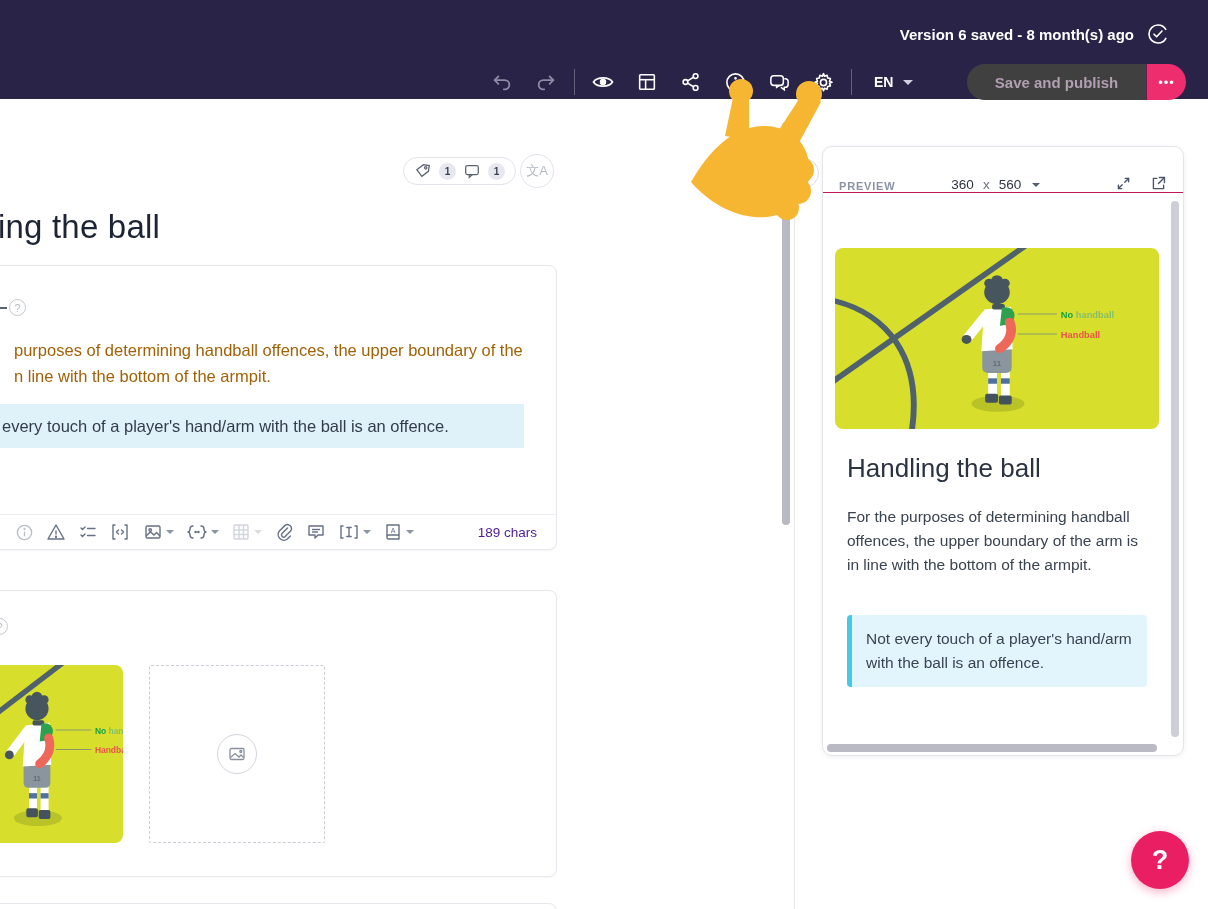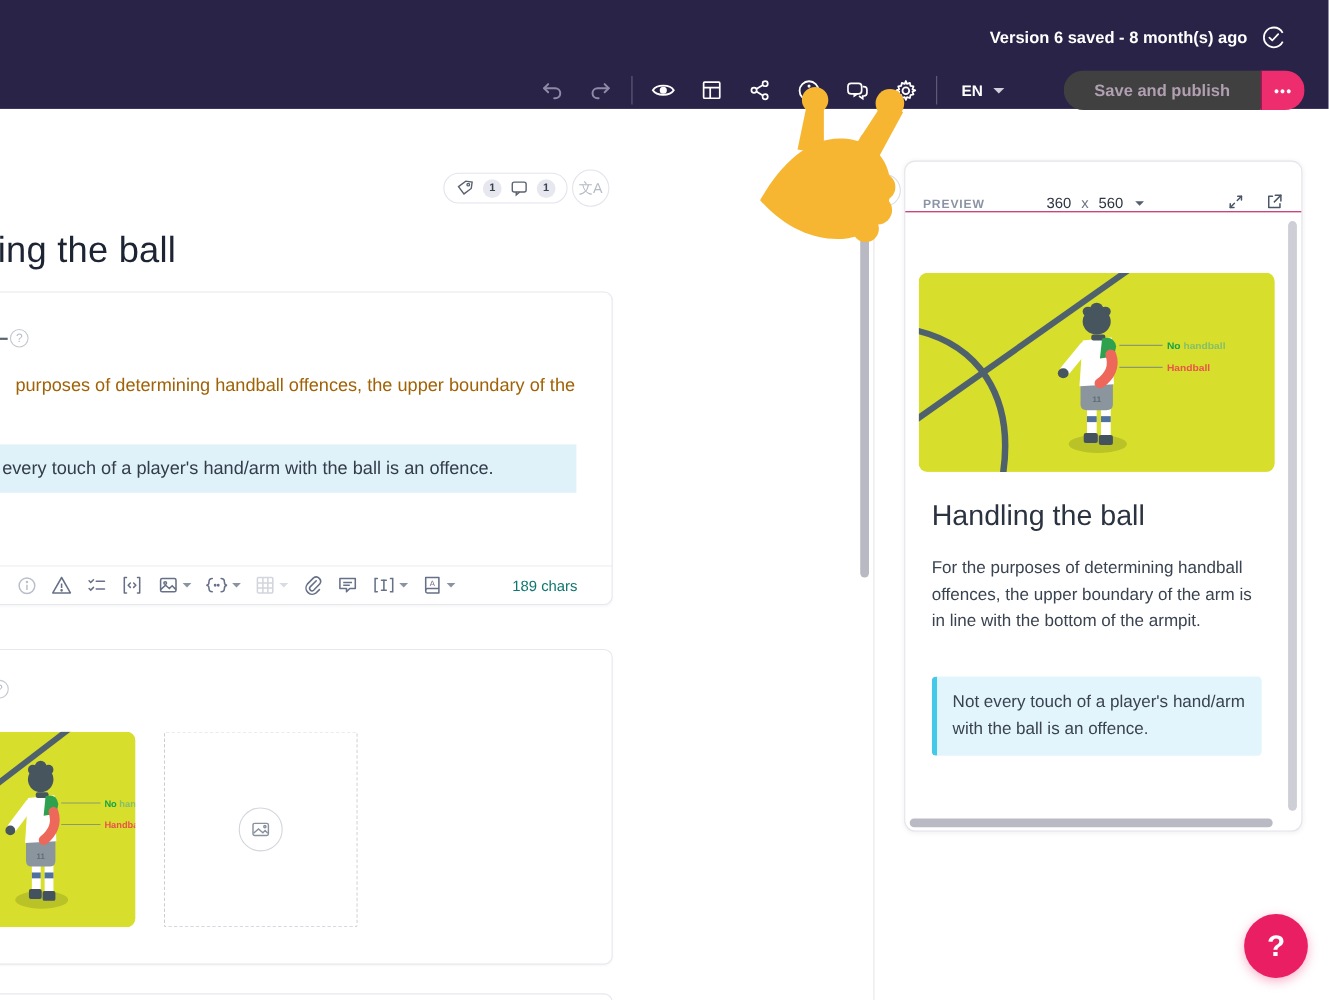--- a/index.html
+++ b/index.html
@@ -41,21 +41,21 @@
   .hl-block { position:absolute; left:0px; top:404px; width:524px; height:44px; background:#dff2fa; display:flex; align-items:center; }
   .hl-text { font-size:16.5px; color:#333c49; padding-left:2px; }
   .ed-toolbar { position:absolute; left:-40px; top:514px; width:597px; height:35px; border-top:1px solid #ededf2; display:flex; align-items:center; }
   .tic { display:flex; align-items:center; justify-content:center; width:32px; height:28px; cursor:pointer; color:#667086; }
   .tic svg { display:block; }
   .tic.with-caret { width:44px; gap:3px; }
   .tic.disabled { color:#d2d5dc; cursor:default; }
   .tcaret { width:0; height:0; border-left:4px solid transparent; border-right:4px solid transparent; border-top:4px solid #8a93a1; }
   .tic.disabled .tcaret { border-top-color:#d8dbe1; }
   .tb-spacer { margin-left:48px; }
-  .char-count { margin-left:auto; margin-right:32px; color:#0f766e; font-size:13.5px; }
+  .char-count { margin-left:auto; margin-right:20px; color:#4c1d95; font-size:13.5px; }
 
   .thumb-clip { position:absolute; left:-110px; top:665px; width:233px; height:178px; border-radius:8px; overflow:hidden; cursor:pointer; }
   .img-placeholder { position:absolute; left:149px; top:665px; width:176px; height:178px; border:1px dashed #c9cdd5; border-radius:2px; display:flex; align-items:center; justify-content:center; cursor:pointer; }
   .ph-circle { width:40px; height:40px; border-radius:50%; border:1px solid #d3d6dd; display:flex; align-items:center; justify-content:center; color:#8a919e; }
 
   
   .main-vscroll { position:absolute; left:782px; top:122px; width:8px; height:403px; background:#b9b9c3; border-radius:4px; cursor:pointer; }
   .split-line { position:absolute; left:794px; top:118px; width:1px; height:791px; background:#e7e7ec; }
   .collapse-btn { position:absolute; left:789px; top:158px; width:30px; height:30px; border-radius:50%; background:#fff; border:1px solid #dcdce4; color:#555e6c; font-size:15px; display:flex; align-items:center; justify-content:center; cursor:pointer; z-index:5; }
 
@@ -218,20 +218,21 @@
 
   <div class="page-heading">ing the ball</div>
 
   <div class="card card1"></div>
   <div class="frag"></div>
   <div class="help-circle card1-help">
       <span>?</span>
     </div>
   <div class="para">
     <div>purposes of determining handball offences, the upper boundary of the</div>
+    <div>n line with the bottom of the armpit.</div>
   </div>
   <div class="hl-block">
     <span class="hl-text">every touch of a player's hand/arm with the ball is an offence.</span>
   </div>
 
   <div class="ed-toolbar">
     <div class="tic tb-spacer" style="color:#b9bec9">
       <svg width="19" height="19" viewBox="0 0 20 20" fill="none" stroke="currentColor" stroke-width="1.4">
           <circle cx="10" cy="10" r="7.5"></circle>
           <line x1="10" y1="9" x2="10" y2="14"></line>

